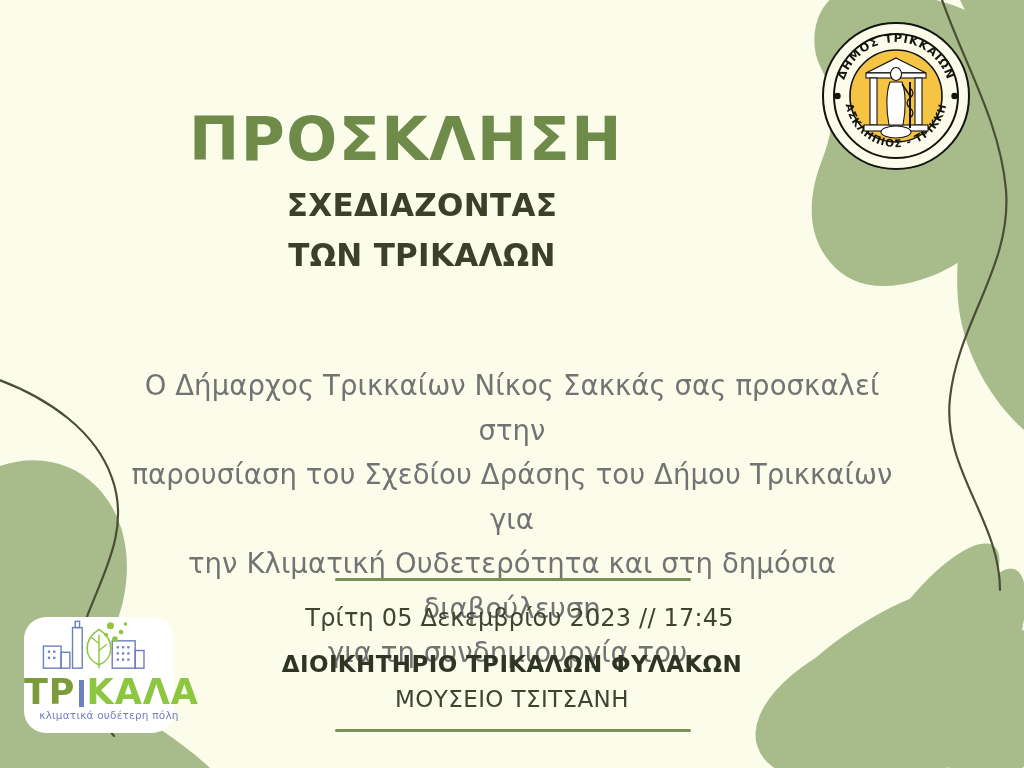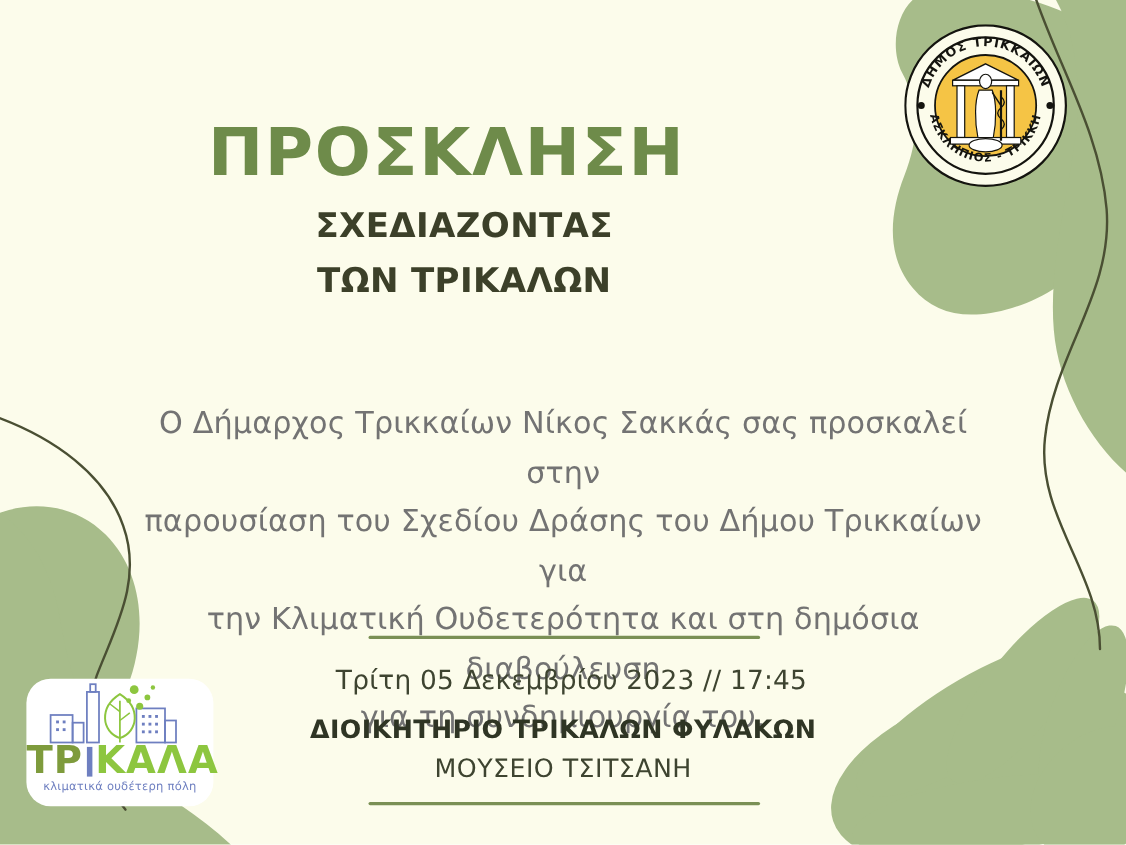--- a/index.html
+++ b/index.html
@@ -124,21 +124,21 @@
     width: 148px;
     height: 148px;
     z-index: 3;
   }
 
   
   #logo-card {
     position: absolute;
     top: 617px;
     left: 24px;
-    width: 170px;
+    width: 150px;
     height: 116px;
     background: #FFFFFF;
     border-radius: 22px;
     z-index: 3;
   }
   #logo-inner {
     position: absolute;
     inset: 0;
   }
   .logo-wordmark {

